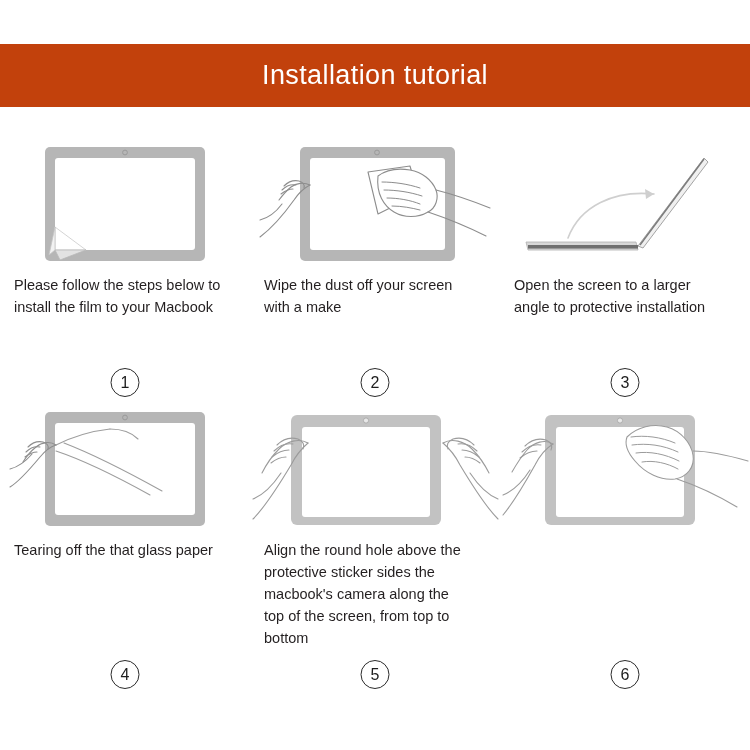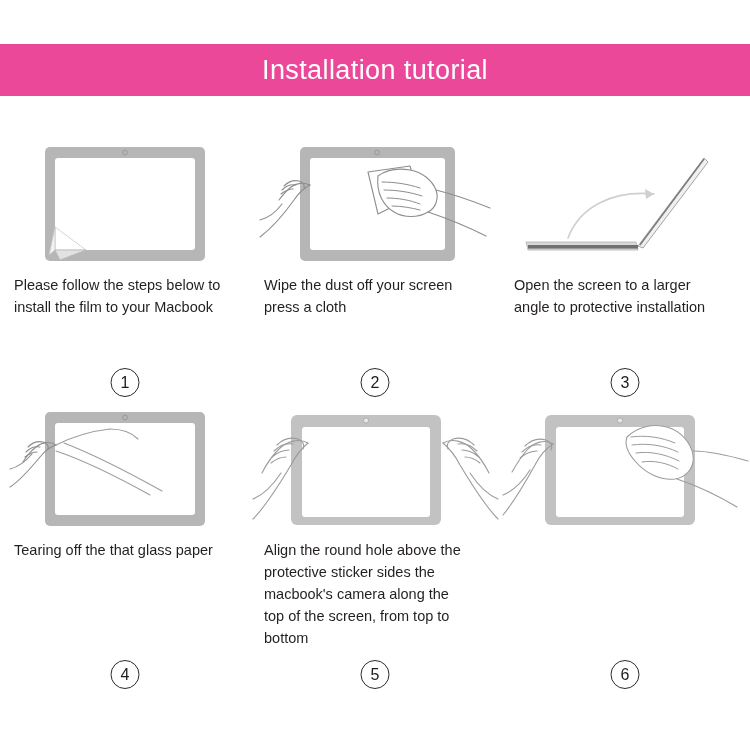--- a/index.html
+++ b/index.html
@@ -14,22 +14,22 @@
     overflow: hidden;
     position: relative;
   }
 
   
   .header-bar {
     position: absolute;
     left: 0;
     top: 44px;
     width: 750px;
-    height: 52px;
-    background: #ec4899;
+    height: 63px;
+    background: #c2410c;
     display: flex;
     align-items: center;
     justify-content: center;
   }
   .header-title {
     color: #ffffff;
     font-size: 27px;
     font-weight: 400;
     letter-spacing: 0.4px;
     line-height: 1;
@@ -140,21 +140,21 @@
           <path d="M127 56 C 138 56 150 58 160 62"></path>
           <path d="M132 64 C 142 64 152 66 160 68"></path>
         </g>
 
         <g fill="none" stroke="#8d8d8d" stroke-width="1.1" stroke-linecap="round">
           <path d="M176 48 C 192 52 210 58 230 66"></path>
           <path d="M168 70 C 186 76 206 84 226 94"></path>
         </g>
       </svg>
     </div>
-    <div class="step-caption">Wipe the dust off your screen press a cloth</div>
+    <div class="step-caption">Wipe the dust off your screen with a make</div>
     <div class="step-badge">2</div>
   </div>
 
   <div class="step-cell r1">
     <div class="art-box">
       <svg width="215" height="124" viewBox="0 0 215 124">
 
         <path d="M8 100 L118 100 L120 108 L10 108 Z" fill="#d8d8d8" stroke="#b0b0b0" stroke-width="0.8"></path>
         <rect x="10" y="103" width="110" height="3.6" fill="#6f6f6f"></rect>
 

